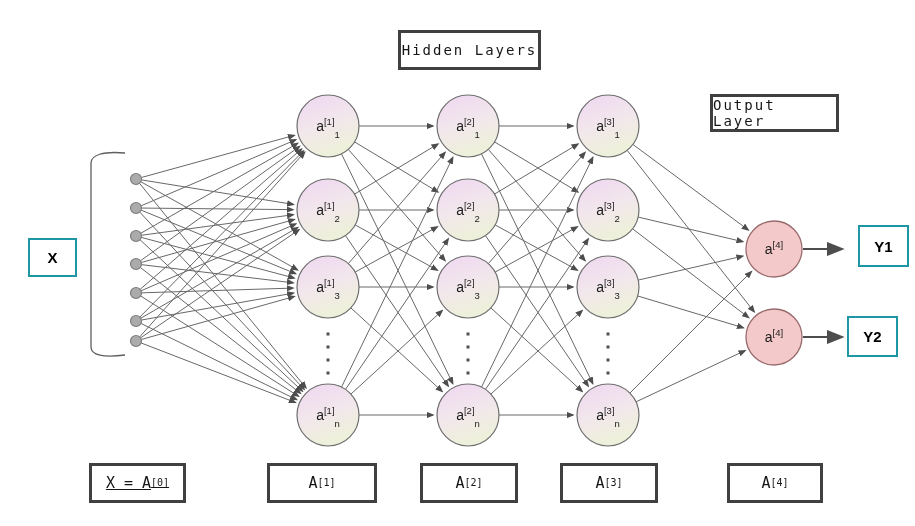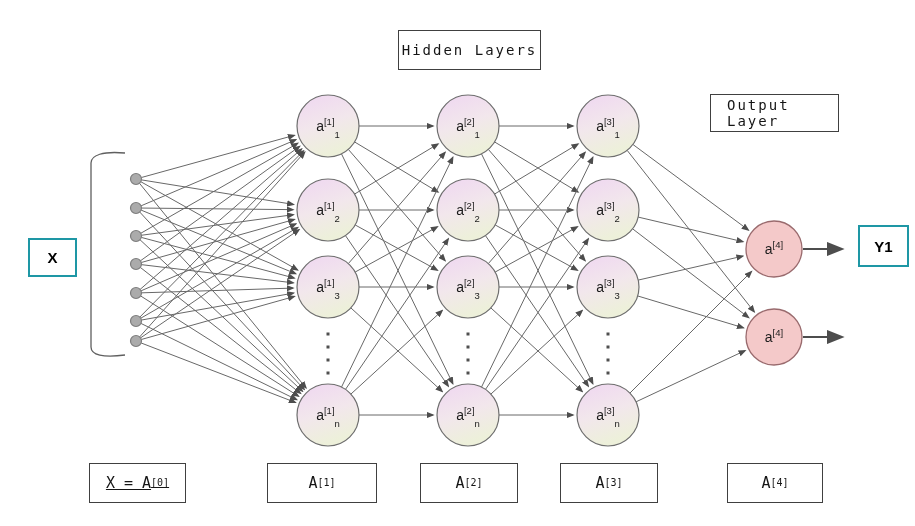--- a/index.html
+++ b/index.html
@@ -7,30 +7,30 @@
     position:relative;
     width:915px;height:526px;
     background:#ffffff;
     font-family:"Liberation Sans", sans-serif;
     overflow:hidden;
   }
   #net-svg{position:absolute;left:0;top:0;}
   .lbl{
     position:absolute;
     background:#ffffff;
-    border:1px solid #404040;
+    border:3px solid #404040;
     display:flex;align-items:center;justify-content:center;
     font-family:"DejaVu Sans Mono", monospace;
     color:#151515;
     box-sizing:border-box;
   }
   .title{font-size:14px;letter-spacing:2px;}
   .box-input-layer{left:33px;top:94px;width:149px;height:38px;}
   .box-hidden-layers{left:398px;top:30px;width:143px;height:40px;}
-  .box-output-layer{left:710px;top:94px;width:129px;height:38px;padding-left:16px;}
+  .box-output-layer{left:710px;top:94px;width:129px;height:38px;}
   .teal{
     position:absolute;
     background:#ffffff;
     border:2px solid #1e97a5;
     display:flex;align-items:center;justify-content:center;
     font-family:"Liberation Sans", sans-serif;
     font-weight:bold;font-size:15px;color:#000;
     box-sizing:border-box;
   }
   .box-x{left:28px;top:238px;width:49px;height:39px;}
@@ -188,20 +188,23 @@
   <div class="lbl title box-output-layer">
     <span>Output Layer</span>
   </div>
 
   <div class="teal box-x">
     <span>X</span>
   </div>
   <div class="teal box-y1">
     <span>Y1</span>
   </div>
+  <div class="teal box-y2">
+    <span>Y2</span>
+  </div>
 
   <div class="lbl formula box-a0">
     <span>X = A</span>
       <sup>[0]</sup>
   </div>
   <div class="lbl formula box-a1">
     <span>A</span>
       <sup>[1]</sup>
   </div>
   <div class="lbl formula box-a2">

